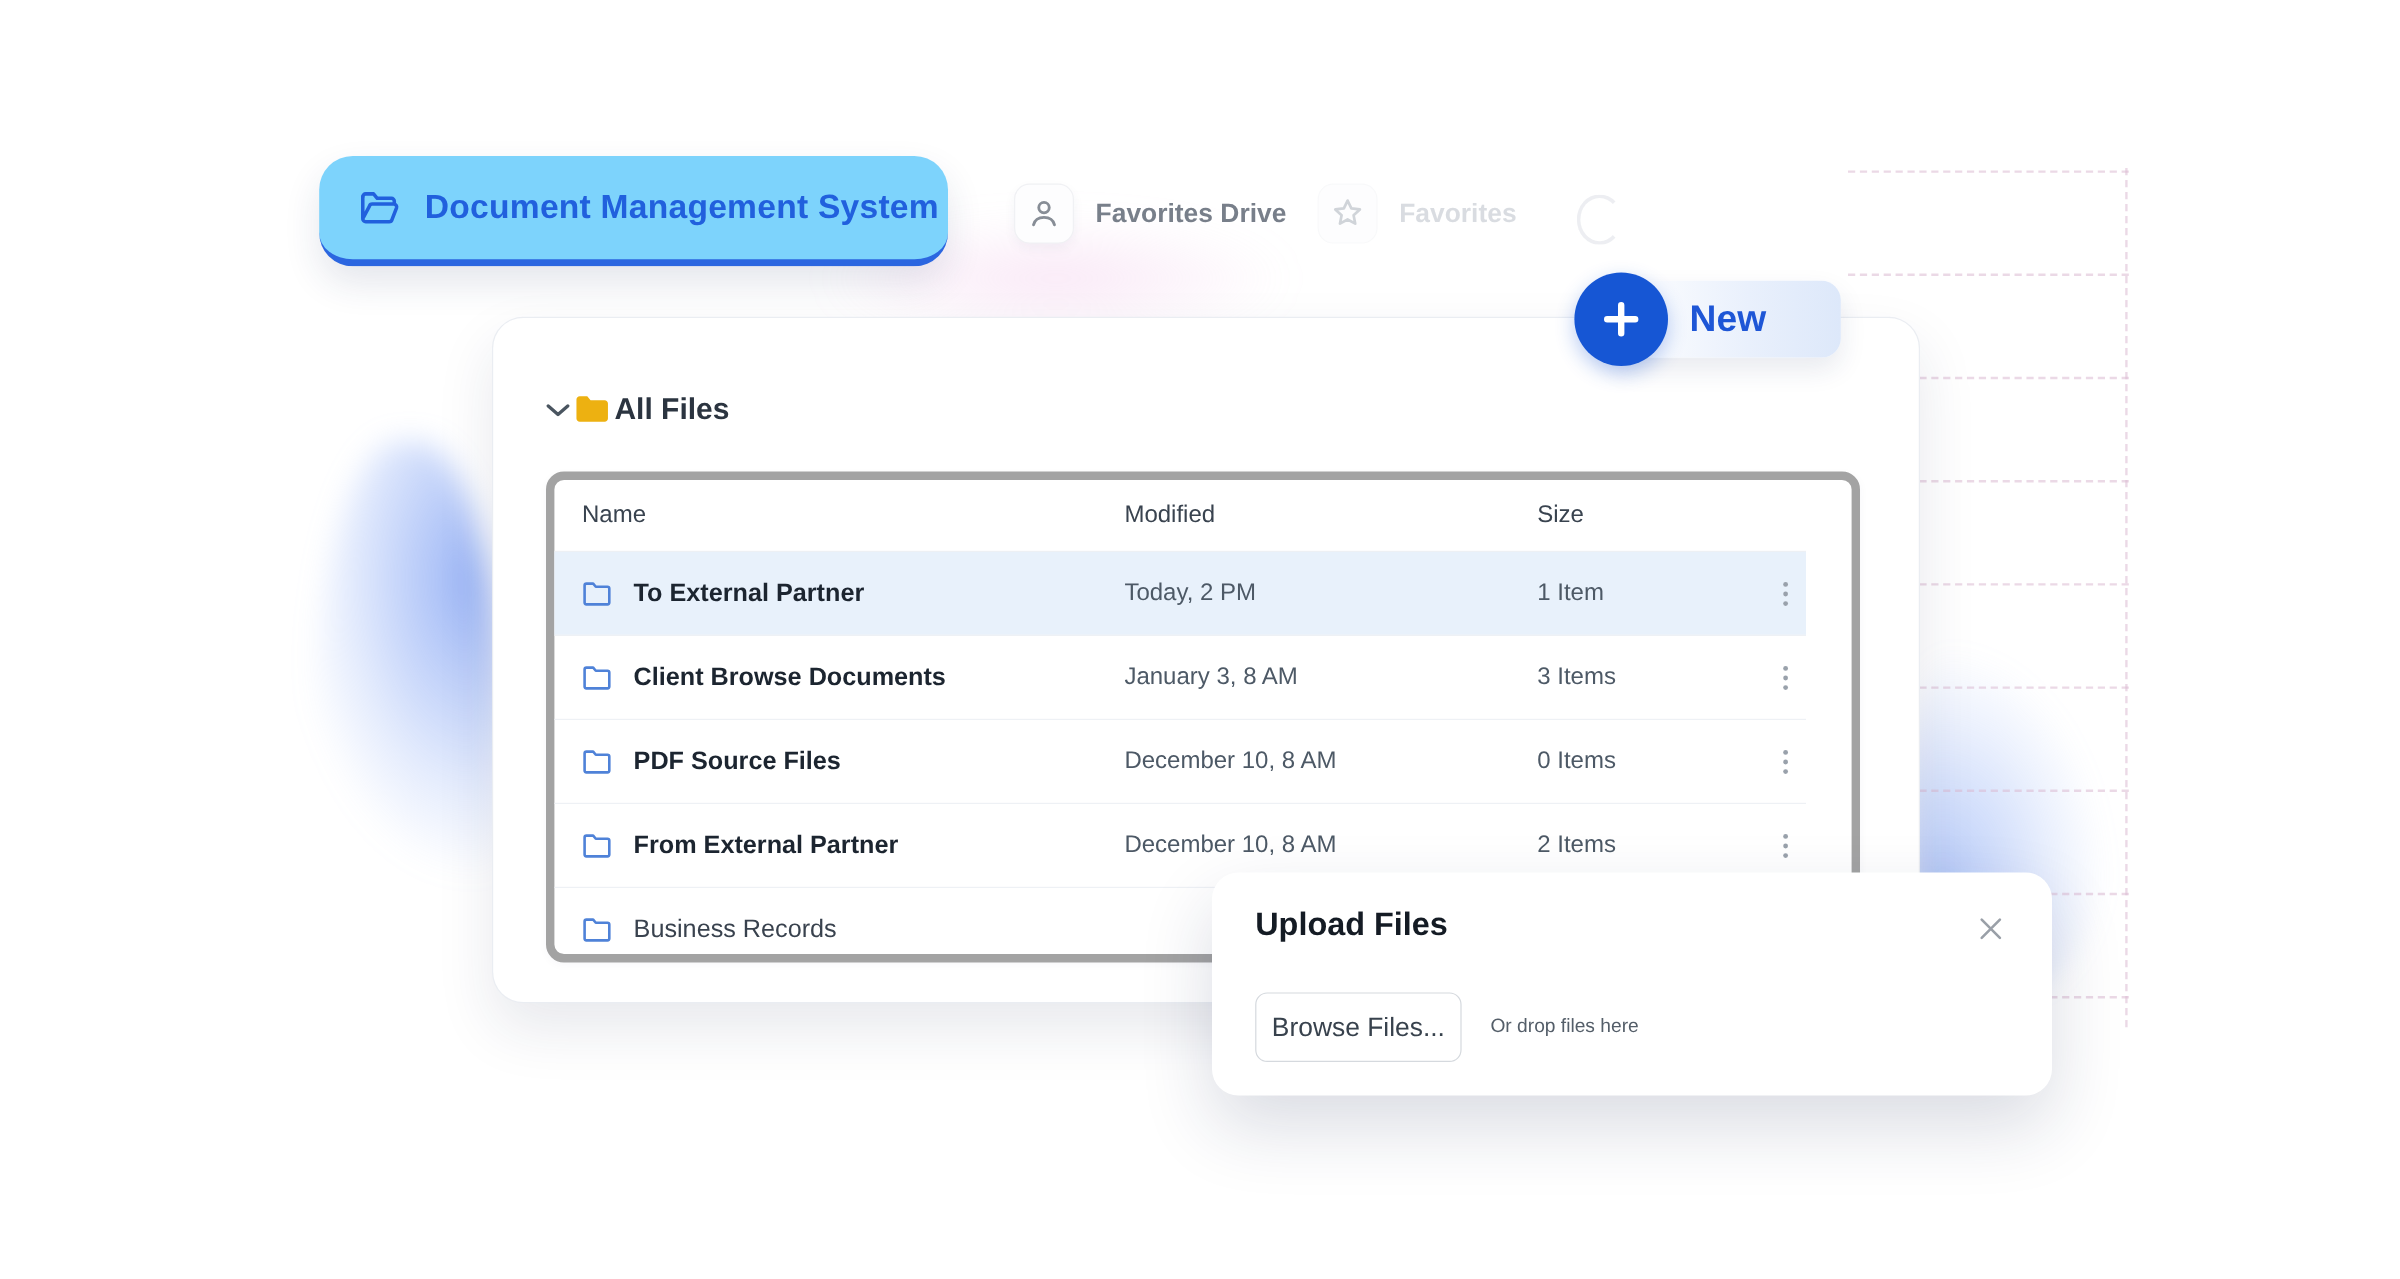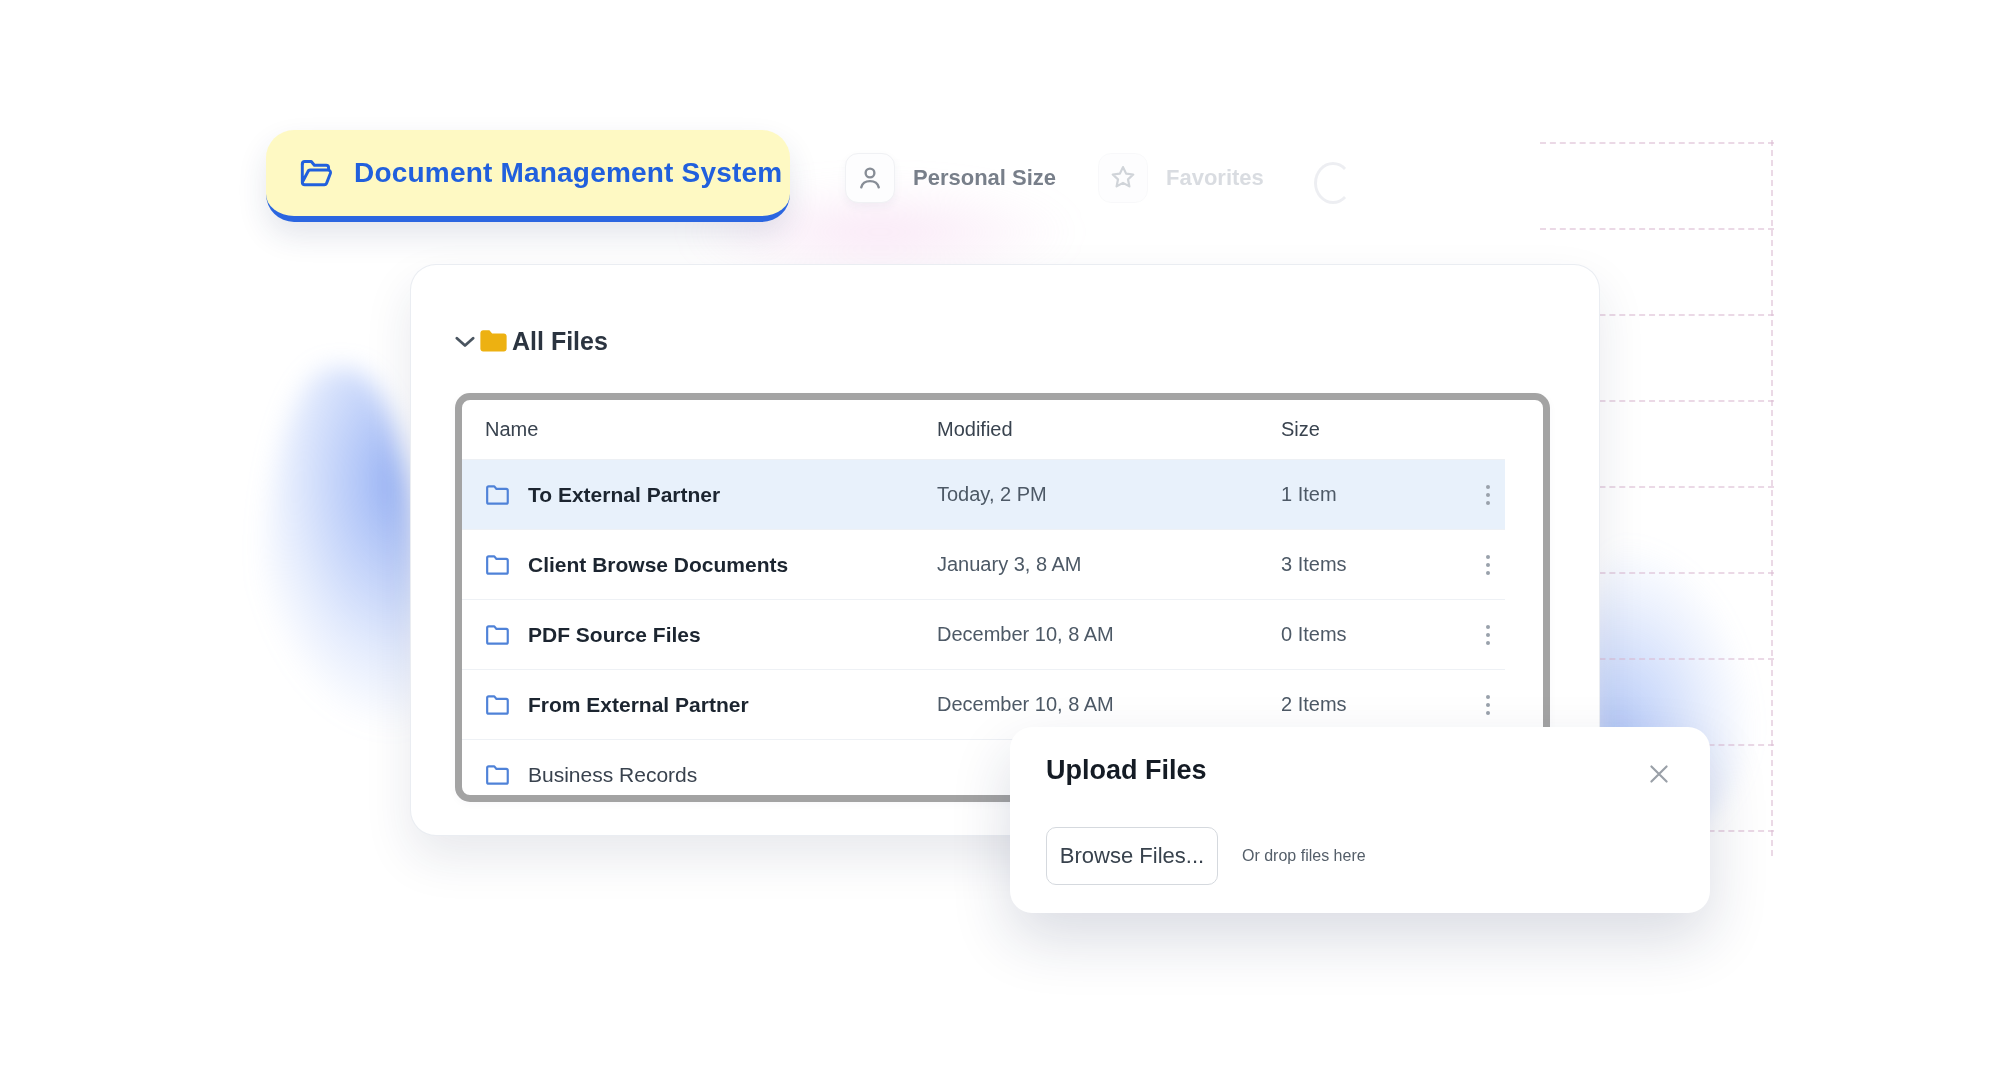--- a/index.html
+++ b/index.html
@@ -26,21 +26,21 @@
     background:radial-gradient(50% 50% at 50% 50%, rgba(235,175,225,0.30), rgba(235,175,225,0) 70%);
     filter:blur(16px);
   }
   .faded-ring{
     left:1314px;top:162px;width:32px;height:36px;border:3px solid #e9ebef;
     border-right-color:transparent;border-radius:50%;opacity:.8;
   }
   
   .title-pill{
     position:absolute;z-index:3;left:266px;top:130px;width:524px;height:92px;
-    background:#fef9c3;border-radius:28px;border-bottom:6px solid #2b66e0;
+    background:#7dd3fc;border-radius:28px;border-bottom:6px solid #2b66e0;
     box-shadow:0 14px 30px rgba(30,50,100,0.12);
     display:flex;align-items:center;padding-left:32px;gap:18px;box-sizing:border-box;cursor:pointer;
   }
   .title-pill .ficon{width:38px;height:34px;color:#2160dd;flex:0 0 auto;display:flex;}
   .title-pill .tlabel{font-size:28px;font-weight:700;color:#2160dd;letter-spacing:.2px;white-space:nowrap;}
   .nav-tab{position:absolute;z-index:3;display:flex;align-items:center;gap:18px;cursor:pointer;}
   .nav-tab .icon-box{
     width:48px;height:48px;border-radius:13px;background:#fdfdfe;border:1px solid #f0f1f4;
     box-shadow:0 4px 10px rgba(30,50,100,0.05);display:flex;align-items:center;justify-content:center;
   }
@@ -139,32 +139,41 @@
     <span class="tlabel">Document Management System</span>
   </div>
 
   <div class="nav-tab tab-drive">
     <span class="icon-box">
       <svg viewBox="0 0 24 24" width="30" height="30" fill="none" stroke="#878d96" stroke-width="1.9" stroke-linecap="round">
         <circle cx="12" cy="8" r="3.5"></circle>
         <path d="M5 19.5c.8-3.3 3.3-5 7-5s6.2 1.7 7 5"></path>
       </svg>
     </span>
-    <span class="nlabel">Personal Size</span>
+    <span class="nlabel">Favorites Drive</span>
   </div>
 
   <div class="nav-tab tab-fav">
     <span class="icon-box">
       <svg viewBox="0 0 24 24" width="30" height="30" fill="none" stroke="#b4bac2" stroke-width="1.8" stroke-linejoin="round">
         <path d="M12 3.3l2.5 5.2 5.7.7-4.2 3.9 1.1 5.6-5.1-2.8-5.1 2.8 1.1-5.6L3.8 9.2l5.7-.7z"></path>
       </svg>
     </span>
     <span class="nlabel">Favorites</span>
   </div>
 
+  <div class="new-btn">
+    <span class="pill"></span>
+    <span class="circle">
+      <svg viewBox="0 0 24 24" width="40" height="40" fill="none" stroke="#ffffff" stroke-width="3.2" stroke-linecap="round">
+        <path d="M12 5v14M5 12h14"></path>
+      </svg>
+    </span>
+    <span class="nlbl">New</span>
+  </div>
 
   <div class="main-card">
 
     <div class="allfiles">
       <span class="chev">
         <svg viewBox="0 0 16 9" width="20" height="12" fill="none" stroke="#4a5560" stroke-width="2.2" stroke-linecap="round" stroke-linejoin="round">
           <path d="M1.5 1.5L8 7.3l6.5-5.8"></path>
         </svg>
       </span>
       <span class="yfolder">

